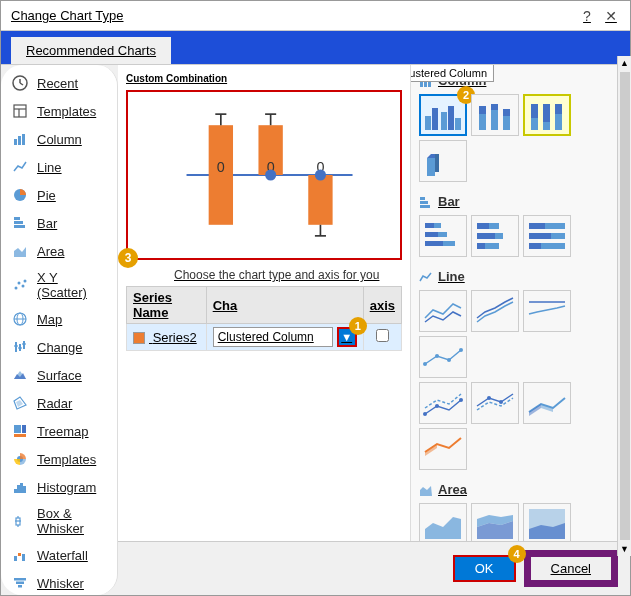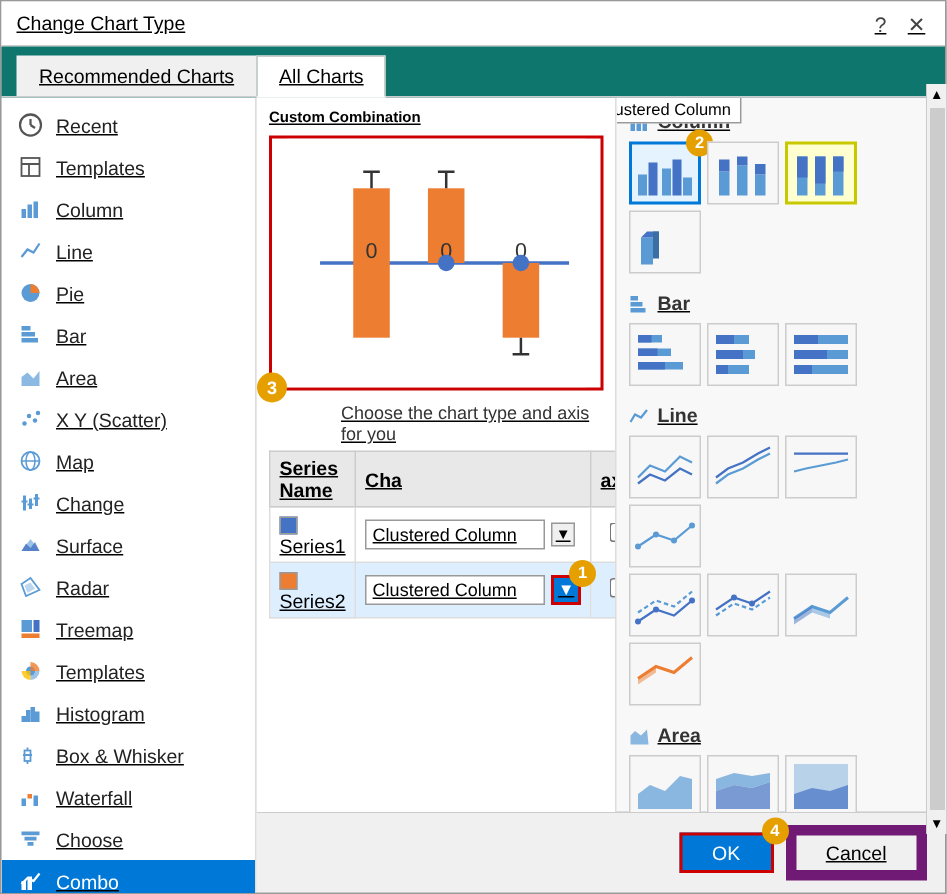--- a/index.html
+++ b/index.html
@@ -2,25 +2,25 @@
 <html><head>
   <meta charset="utf-8">
   <style>
     * { box-sizing: border-box; margin: 0; padding: 0; font-family: 'Segoe UI', Arial, sans-serif; font-size: 13px; }
     body { background: #c0c0c0; display: flex; justify-content: center; align-items: center; height: 100vh; }
     .dialog { width: 631px; height: 596px; background: #f0f0f0; border: 1px solid #999; box-shadow: 2px 2px 8px rgba(0,0,0,0.4); display: flex; flex-direction: column; text-decoration: underline; }
     .title-bar { background: #ffffff; padding: 6px 10px; display: flex; justify-content: space-between; align-items: center; border-bottom: 1px solid #ccc; height: 30px; }
     .title-bar-left { font-size: 13px; color: #000; }
     .title-bar-right { display: flex; gap: 6px; }
     .title-btn { width: 18px; height: 18px; display: flex; align-items: center; justify-content: center; cursor: pointer; color: #444; font-size: 14px; }
-    .tabs-row { display: flex; padding: 6px 10px 0; background: #0f766e; border-bottom: 1px solid #ccc; gap: 0; }
+    .tabs-row { display: flex; padding: 6px 10px 0; background: #1d4ed8; border-bottom: 1px solid #ccc; gap: 0; }
     .tab { padding: 5px 14px; cursor: pointer; border: 1px solid transparent; font-size: 13px; background: #f0f0f0; }
     .tab.active { background: #fff; border: 1px solid #ccc; border-bottom: 1px solid #fff; margin-bottom: -1px; }
     .body { display: flex; flex: 1; overflow: hidden; }
-    .sidebar { width: 170px; background: #fff; border-right: 1px solid #ddd; overflow-y: auto; padding: 4px 0; }
+    .sidebar { width: 117px; background: #fff; border-right: 1px solid #ddd; overflow-y: auto; padding: 4px 0; border-radius: 21px; }
     .sidebar-item { display: flex; align-items: center; padding: 5px 10px; cursor: pointer; color: #222; gap: 8px; }
     .sidebar-item.active { background: #0078d7; color: #fff; }
     .sidebar-item .icon { width: 18px; height: 18px; display: flex; align-items: center; justify-content: center; flex-shrink: 0; }
     .sidebar-item .label { font-size: 13px; }
     .main { flex: 1; display: flex; flex-direction: column; overflow: hidden; }
     .gallery-section { margin-bottom: 12px; }
     .gallery-section-title { font-size: 13px; font-weight: 600; color: #333; margin-bottom: 6px; display: flex; align-items: center; gap: 5px; }
     .gallery-row { display: flex; gap: 4px; flex-wrap: wrap; }
     .chart-thumb { width: 48px; height: 42px; border: 1px solid #ccc; background: #f7f7f7; display: flex; align-items: center; justify-content: center; cursor: pointer; position: relative; }
     .chart-thumb.selected { border: 2px solid #0078d7; background: #e5f3ff; }
@@ -56,21 +56,20 @@
   <div class="title-bar">
     <span class="title-bar-left">Change Chart Type</span>
     <div class="title-bar-right">
       <div class="title-btn">?</div>
       <div class="title-btn">✕</div>
     </div>
   </div>
 
   <div class="tabs-row">
     <div class="tab">Recommended Charts</div>
-    <div class="tab active">All Charts</div>
   </div>
 
   <div class="body">
 
     <div class="sidebar">
 
       <div class="sidebar-item">
         <span class="icon">
           <svg width="16" height="16" viewBox="0 0 16 16">
               <circle cx="8" cy="8" r="7" fill="none" stroke="#555" stroke-width="1.5"></circle>
@@ -258,21 +257,21 @@
       </div>
 
       <div class="sidebar-item">
         <span class="icon">
           <svg width="16" height="16" viewBox="0 0 16 16">
               <rect x="2" y="3" width="12" height="2.5" fill="#5b9bd5"></rect>
               <rect x="4" y="6.5" width="8" height="2.5" fill="#5b9bd5"></rect>
               <rect x="6" y="10" width="4" height="2.5" fill="#5b9bd5"></rect>
             </svg>
         </span>
-        <span class="label">Choose</span>
+        <span class="label">Whisker</span>
       </div>
 
       <div class="sidebar-item active">
         <span class="icon">
           <svg width="16" height="16" viewBox="0 0 16 16">
               <rect x="2" y="8" width="3" height="6" fill="#fff"></rect>
               <rect x="6" y="5" width="3" height="9" fill="#fff"></rect>
               <polyline points="2,10 6,6 10,8 14,3" fill="none" stroke="#fff" stroke-width="1.5"></polyline>
             </svg>
         </span>
@@ -334,35 +333,20 @@
           <table class="series-table">
             <thead>
               <tr>
                 <th>Series Name</th>
                 <th>Cha</th>
                 <th style="text-align:left;">axis</th>
               </tr>
             </thead>
             <tbody>
 
-              <tr>
-                <td>
-                  <span class="color-dot" style="background:#4472c4;"></span>
-                  <span>Series1</span>
-                </td>
-                <td>
-                  <div class="series-dropdown">
-                    <div class="dropdown-btn">Clustered Column</div>
-                    <div style="width:16px;height:16px;background:#f0f0f0;border:1px solid #999;display:flex;align-items:center;justify-content:center;cursor:pointer;font-size:10px;">▼</div>
-                  </div>
-                </td>
-                <td style="text-align:center;">
-                  <input type="checkbox" style="">
-                </td>
-              </tr>
 
               <tr class="series-row selected">
                 <td>
                   <span class="color-dot" style="background:#ed7d31;"></span>
                   <span>Series2</span>
                 </td>
                 <td style="position:relative;">
                   <div class="series-dropdown">
                     <div class="dropdown-btn">Clustered Column</div>
 

